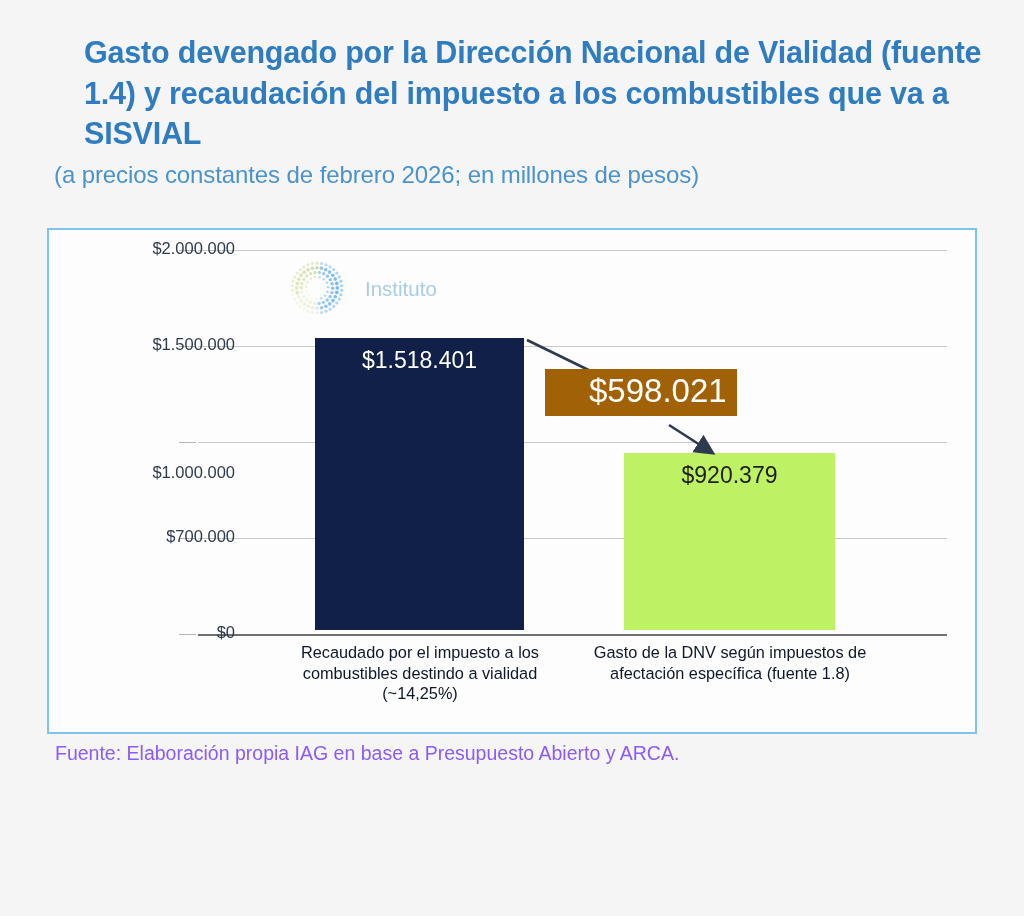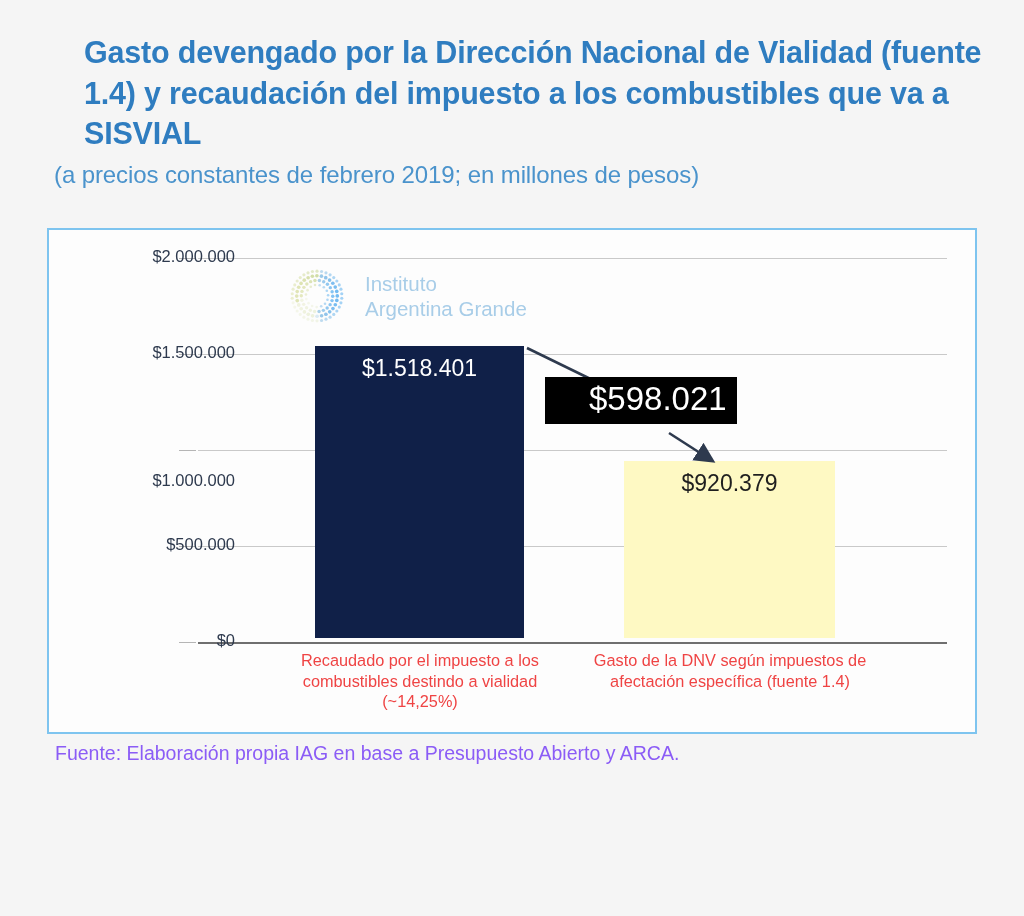--- a/index.html
+++ b/index.html
@@ -49,21 +49,21 @@
     left: 47px;
     top: 228px;
     width: 930px;
     height: 506px;
     background: #fdfdfd;
     border: 2px solid #7ec4ef;
   }
 
   #plot {
     position: absolute;
-    left: 0; top: 8px;
+    left: 0; top: 0;
     width: 100%; height: 100%;
   }
 
   
   .gridline {
     position: absolute;
     left: 149px;
     width: 749px;
     height: 1px;
     background: #c9c9c9;
@@ -117,21 +117,21 @@
     width: 211px;
     background: #c3d242;
   }
   #bar-green .bar-label { color: #1f1f1f; }
 
   
   .catlabel {
     position: absolute;
     font-size: 16.3px;
     line-height: 1.27;
-    color: #ef4444;
+    color: #0f172a;
     text-align: center;
   }
   #catlabel-0 { left: 215px; width: 312px; }
   #catlabel-1 { left: 540px; width: 282px; }
 
   
   #annotation-box {
     position: absolute;
     left: 496px;
     top: 139px;
@@ -179,42 +179,42 @@
     white-space: nowrap;
   }
 </style>
 </head>
 <body>
 
 <div id="page">
 
   <div id="title-block">
     <div id="chart-title" style="color: rgb(47, 125, 192); margin-left: 30px;">Gasto devengado por la Dirección Nacional de Vialidad (fuente 1.4) y recaudación del impuesto a los combustibles que va a SISVIAL</div>
-    <div id="chart-subtitle" style="color: rgb(74, 147, 204);">(a precios constantes de febrero 2019; en millones de pesos)</div>
+    <div id="chart-subtitle" style="color: rgb(74, 147, 204);">(a precios constantes de febrero 2026; en millones de pesos)</div>
   </div>
 
   <div id="chart-frame" style="border-color: rgb(126, 196, 239); background: rgb(253, 253, 253);">
     <div id="plot">
 
       <div class="gridline" style="top:20px;"></div>
       <div class="gridline" style="top: 116px;"></div>
       <div class="gridline" style="top:212px;"></div>
       <div class="gridline" style="top:308px;"></div>
       <div class="gridline zero" style="top:404px;"></div>
 
       <div class="tickdash" style="top:20px;"></div>
       <div class="tickdash" style="top: 116px;"></div>
       <div class="tickdash" style="top:212px;"></div>
       <div class="tickdash" style="top:308px;"></div>
       <div class="tickdash" style="top:404px;"></div>
 
       <div class="ytick" style="top:9px;">$2.000.000</div>
       <div class="ytick" style="top: 105px;">$1.500.000</div>
       <div class="ytick" style="top:201px;margin-top:32px;">$1.000.000</div>
-      <div class="ytick" style="top:297px;">$500.000</div>
+      <div class="ytick" style="top:297px;">$700.000</div>
       <div class="ytick" style="top:393px;">$0</div>
 
       <div id="logo">
         <svg id="logo-mark" viewBox="0 0 100 110">
           <g id="logo-dots">
               <circle cx="50.00" cy="17.00" r="2.40" fill="rgb(200,215,150)" opacity="0.55"></circle>
               <circle cx="56.98" cy="17.65" r="2.40" fill="rgb(139,191,228)" opacity="0.55"></circle>
               <circle cx="63.73" cy="19.57" r="2.40" fill="rgb(128,188,230)" opacity="0.55"></circle>
               <circle cx="70.00" cy="22.69" r="2.40" fill="rgb(118,184,233)" opacity="0.55"></circle>
               <circle cx="75.60" cy="26.92" r="2.40" fill="rgb(110,182,235)" opacity="0.55"></circle>
@@ -309,45 +309,44 @@
               <circle cx="33.67" cy="59.74" r="2.00" fill="rgb(219,225,169)" opacity="0.20"></circle>
               <circle cx="33.16" cy="52.69" r="2.00" fill="rgb(220,225,170)" opacity="0.50"></circle>
               <circle cx="35.55" cy="46.04" r="2.00" fill="rgb(217,223,167)" opacity="0.50"></circle>
               <circle cx="40.45" cy="40.94" r="2.00" fill="rgb(211,221,161)" opacity="0.50"></circle>
               <circle cx="46.99" cy="38.27" r="2.00" fill="rgb(204,217,154)" opacity="0.50"></circle>
               <circle cx="54.06" cy="38.49" r="2.00" fill="rgb(136,190,229)" opacity="0.50"></circle>
             </g>
         </svg>
         <div id="logo-text" style="color: rgb(168, 205, 232);">
           <div>Instituto</div>
-          <div>Argentina Grande</div>
         </div>
       </div>
 
       <div class="bar" id="bar-navy" style="height: 291.533px; bottom: 102px; background: rgb(16, 32, 72);">
         <span class="bar-label">$1.518.401</span>
       </div>
 
-      <div class="bar" id="bar-green" style="height: 176.713px; bottom: 102px; background: #fef9c3;">
+      <div class="bar" id="bar-green" style="height: 176.713px; bottom: 102px; background: #bef264;">
         <span class="bar-label">$920.379</span>
       </div>
 
       <svg id="arrows" viewBox="0 0 930 506">
         <defs>
           <marker id="arrowhead" markerWidth="9" markerHeight="9" refX="6" refY="4" orient="auto">
             <path d="M0,0 L8,4 L0,8 z" fill="#2e3a4e"></path>
           </marker>
         </defs>
         <line x1="478" y1="110" x2="560" y2="150" stroke="#2e3a4e" stroke-width="2.6"></line>
         <line x1="620" y1="195" x2="662" y2="222" stroke="#2e3a4e" stroke-width="2.6" marker-end="url(#arrowhead)"></line>
       </svg>
 
-      <div id="annotation-box" style="background: #000000; color: rgb(255, 255, 255); padding-left: 44px;">$598.021</div>
+      <div id="annotation-box" style="background: #a16207; color: rgb(255, 255, 255); padding-left: 44px;">$598.021</div>
 
       <div class="catlabel" id="catlabel-0" style="top:412px;">Recaudado por el impuesto a los combustibles destindo a vialidad (~14,25%)</div>
-      <div class="catlabel" id="catlabel-1" style="top:412px;">Gasto de la DNV según impuestos de afectación específica (fuente 1.4)</div>
+      <div class="catlabel" id="catlabel-1" style="top:412px;">Gasto de la DNV según impuestos de afectación específica (fuente 1.8)</div>
 
     </div>
   </div>
 
   <div id="footer-note">Fuente: Elaboración propia IAG en base a Presupuesto Abierto y ARCA.</div>
 
 </div>
 
 </body></html>

